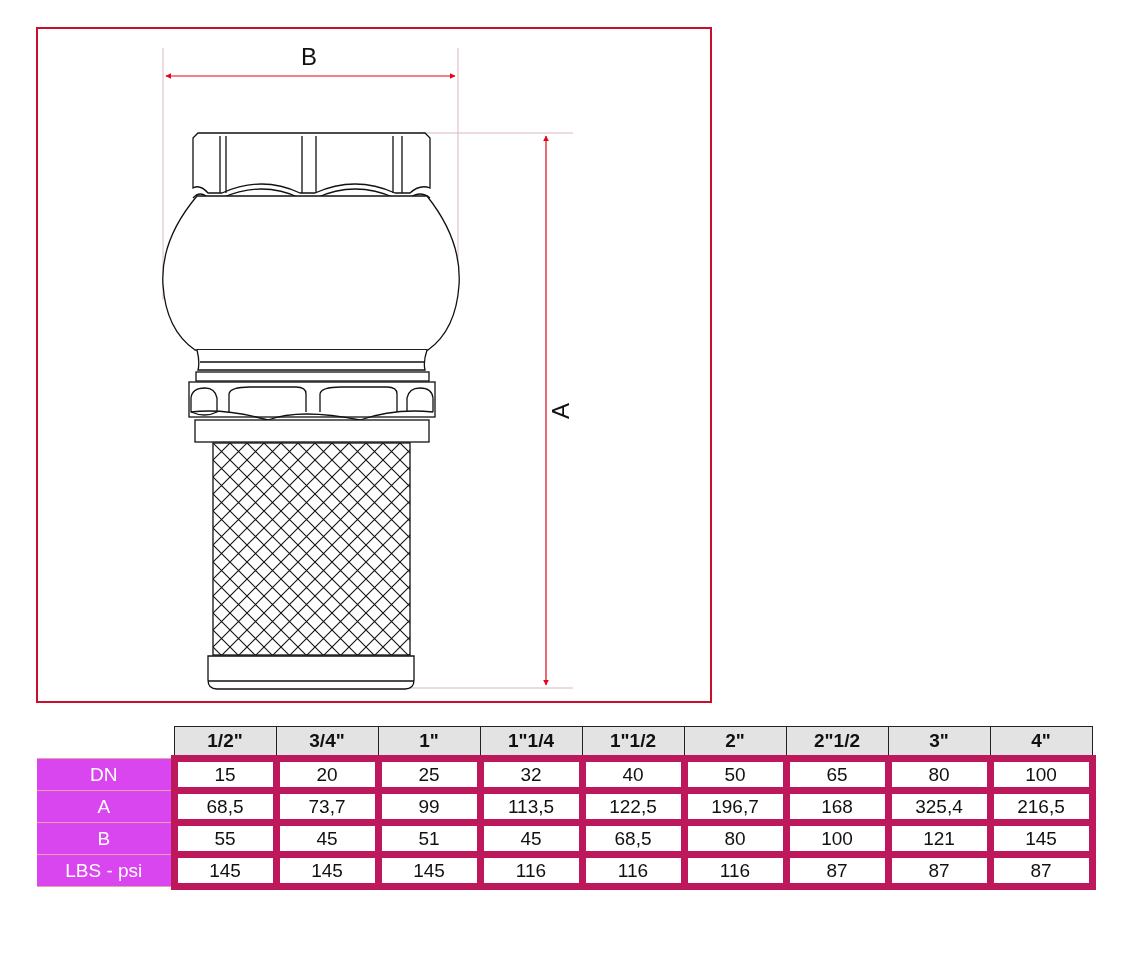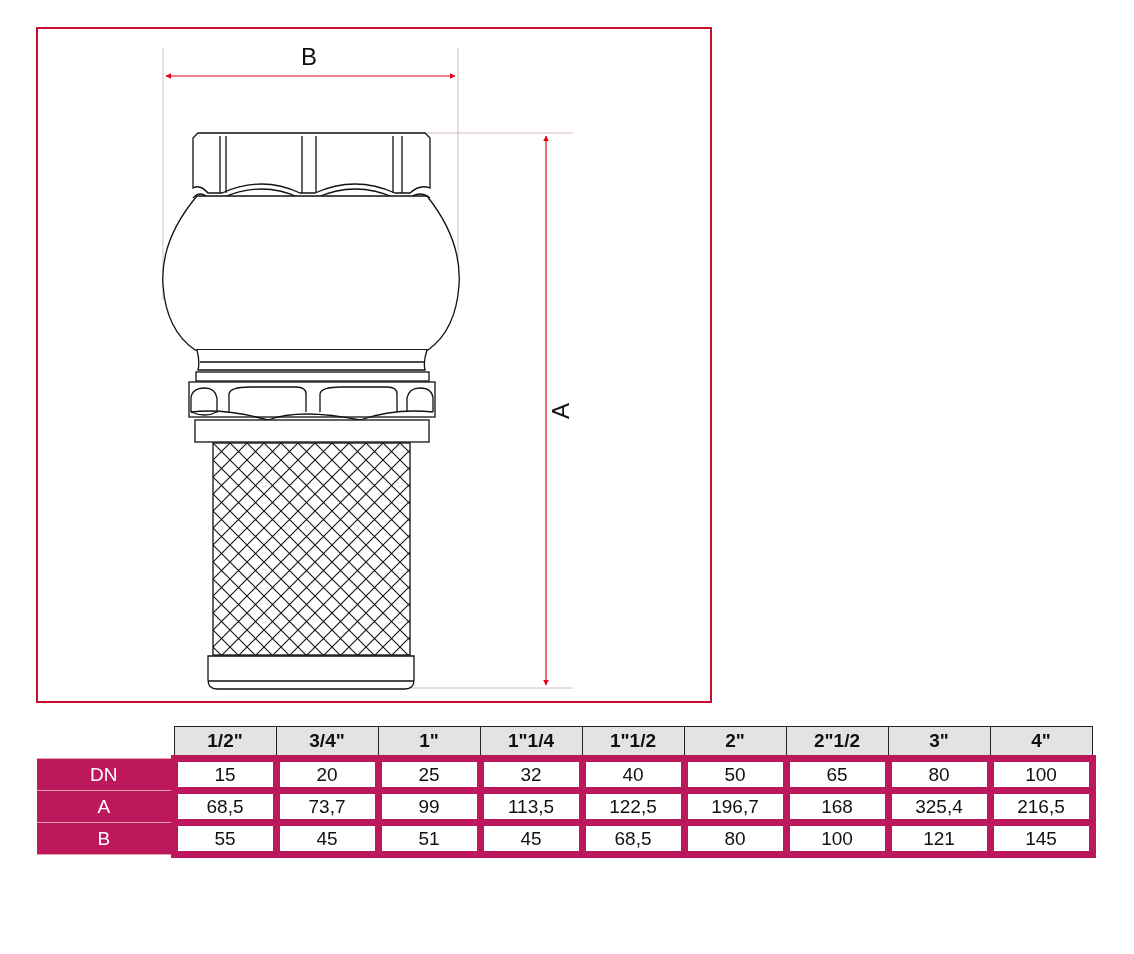--- a/index.html
+++ b/index.html
@@ -67,21 +67,21 @@
       font-weight: bold;
       border: 1px solid #222222;
       width: 102px;
     }
     table.spec-table thead th.corner {
       background: #ffffff;
       border: none;
       width: 137px;
     }
     table.spec-table tbody th.row-label {
-      background: #be185d;
+      background: #d946ef;
       color: #ffffff;
       font-weight: normal;
       width: 137px;
       border-top: 1px solid #e8a0ac;
       border-bottom: 1px solid #e8a0ac;
       border-left: none;
       border-right: none;
     }
     table.spec-table tbody td {
       border: 7px solid #be185d;
@@ -199,14 +199,26 @@
       <td>55</td>
       <td>45</td>
       <td>51</td>
       <td>45</td>
       <td>68,5</td>
       <td>80</td>
       <td>100</td>
       <td>121</td>
       <td>145</td>
     </tr>
+    <tr>
+      <th class="row-label">LBS - psi</th>
+      <td>145</td>
+      <td>145</td>
+      <td>145</td>
+      <td>116</td>
+      <td>116</td>
+      <td>116</td>
+      <td>87</td>
+      <td>87</td>
+      <td>87</td>
+    </tr>
   </tbody>
 </table>
 
 </body></html>

